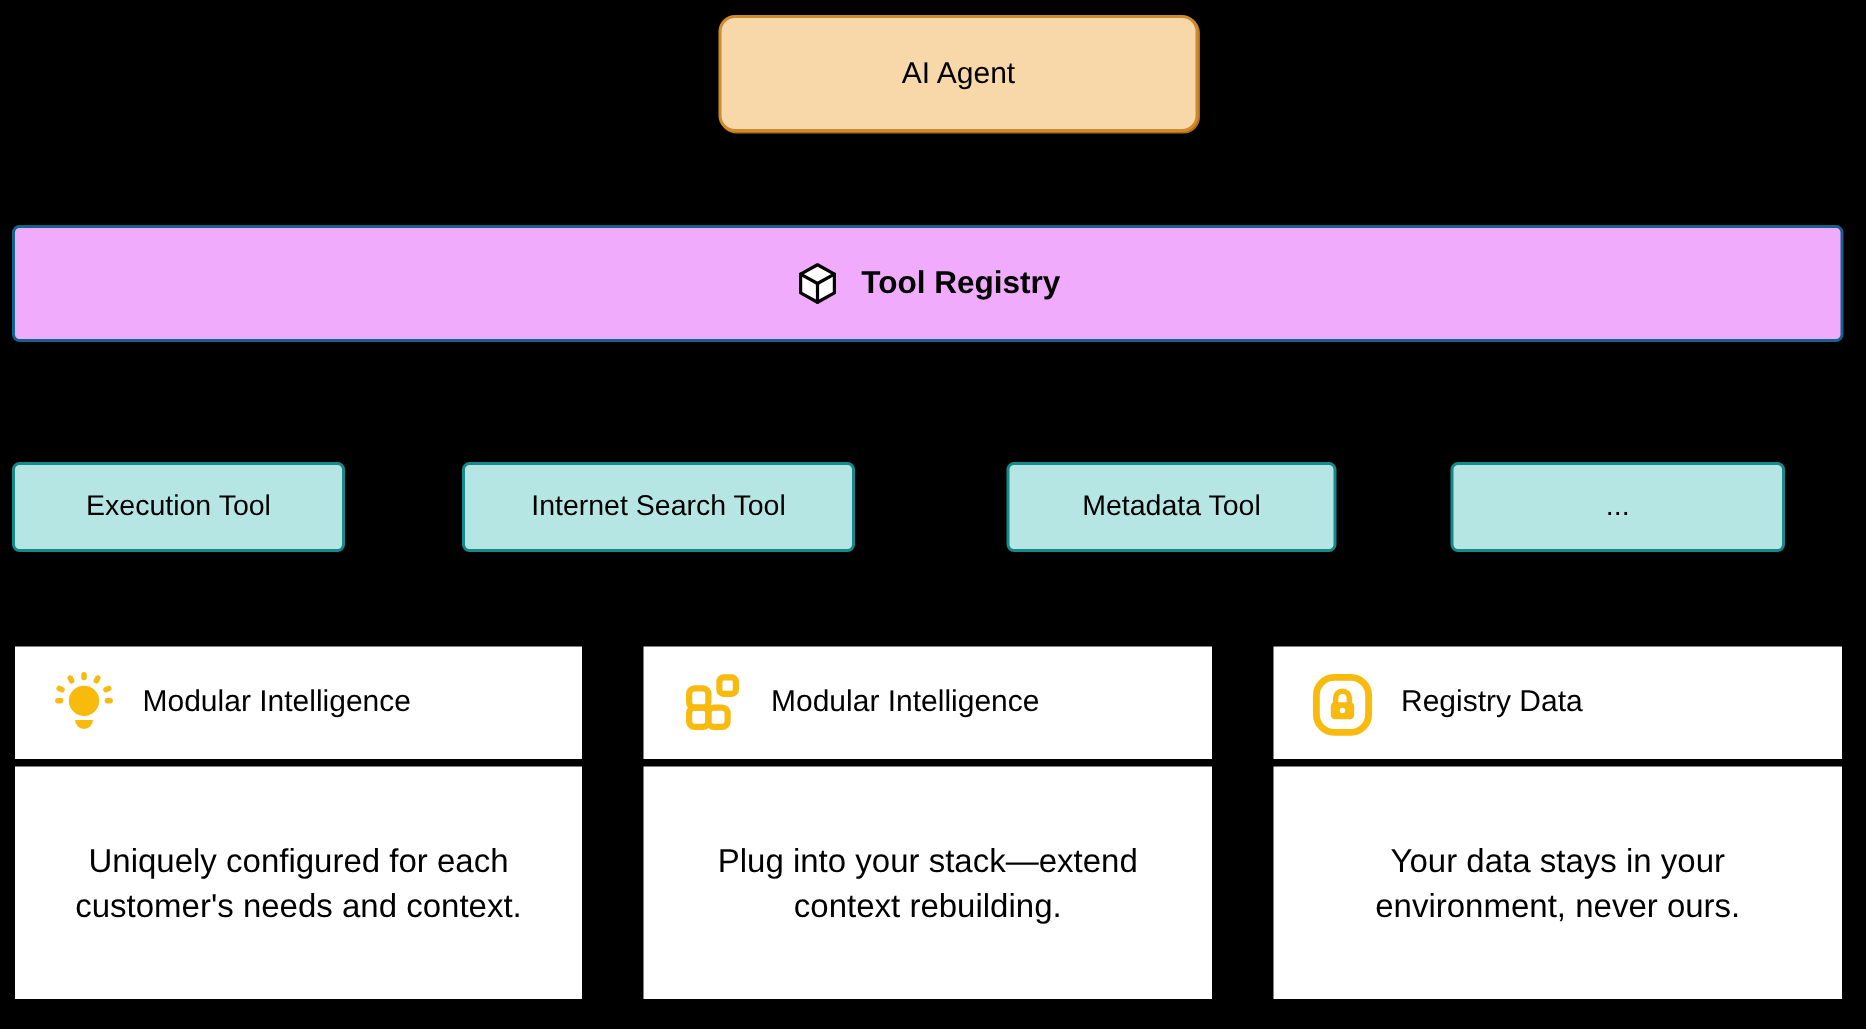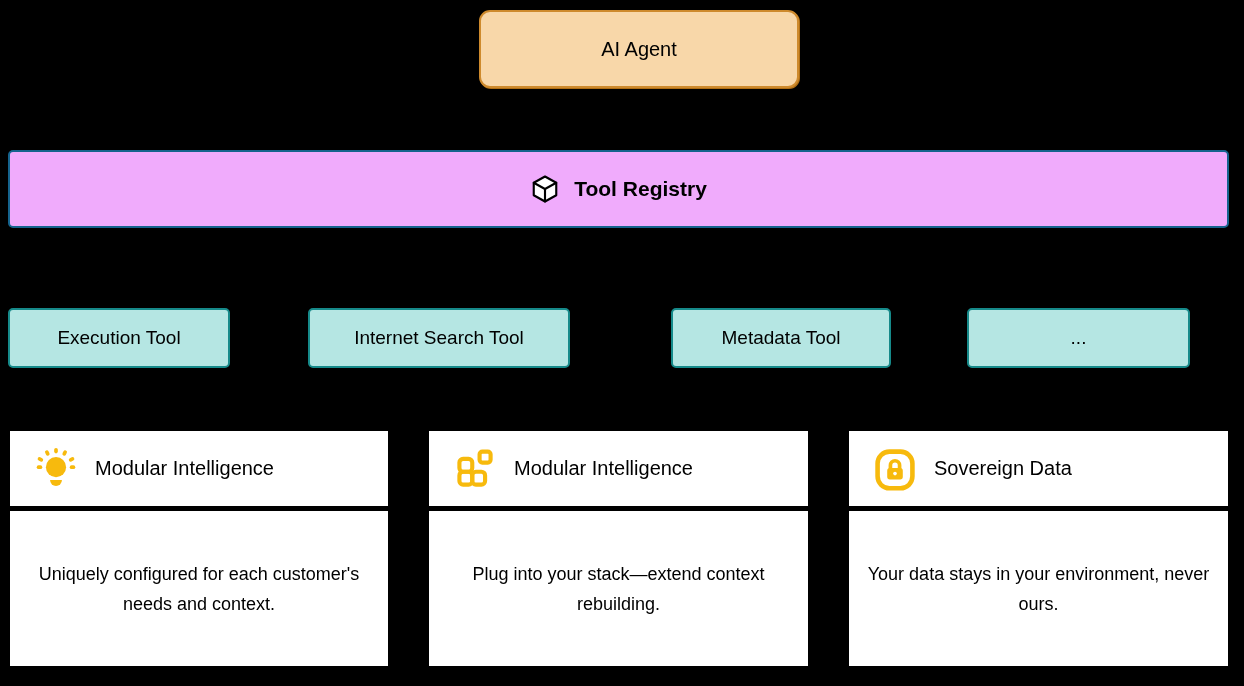--- a/index.html
+++ b/index.html
@@ -57,21 +57,21 @@
     height: 75px; background: #FFFFFF;
     display: flex; align-items: center;
     padding-left: 24px; gap: 17px;
   }
   .card-title { font-size: 20px; }
   .card-gap { height: 5px; background: #000000; }
   .card-body {
     flex: 1; background: #FFFFFF;
     display: flex; align-items: center; justify-content: center;
     text-align: center;
-    font-size: 18px; line-height: 30px;
+    font-size: 22px; line-height: 30px;
     padding: 0 14px;
   }
   .feature-icon { width: 44px; height: 44px; display: block; flex-shrink: 0; }
 </style>
 </head>
 <body>
 
 <div class="canvas">
 
   <div class="node agent-box">
@@ -148,21 +148,21 @@
   <div class="card card-3">
     <div class="card-header">
       <span class="feature-icon">
         <svg viewBox="0 0 48 48" width="44" height="44">
           <rect x="5" y="5" width="38" height="40" rx="13" fill="none" stroke="#F7BA0D" stroke-width="5"></rect>
           <path d="M19 24 v-4 a5 5 0 0 1 10 0 v4" fill="none" stroke="#F7BA0D" stroke-width="4" stroke-linecap="round"></path>
           <rect x="15.5" y="23" width="17" height="12.5" rx="3" fill="#F7BA0D"></rect>
           <circle cx="24" cy="29" r="2" fill="#ffffff"></circle>
         </svg>
       </span>
-      <span class="card-title">Sovereign Data</span>
+      <span class="card-title">Registry Data</span>
     </div>
     <div class="card-gap"></div>
     <div class="card-body">
       <span>Your data stays in your environment, never ours.</span>
     </div>
   </div>
 
 </div>
 
 </body></html>

